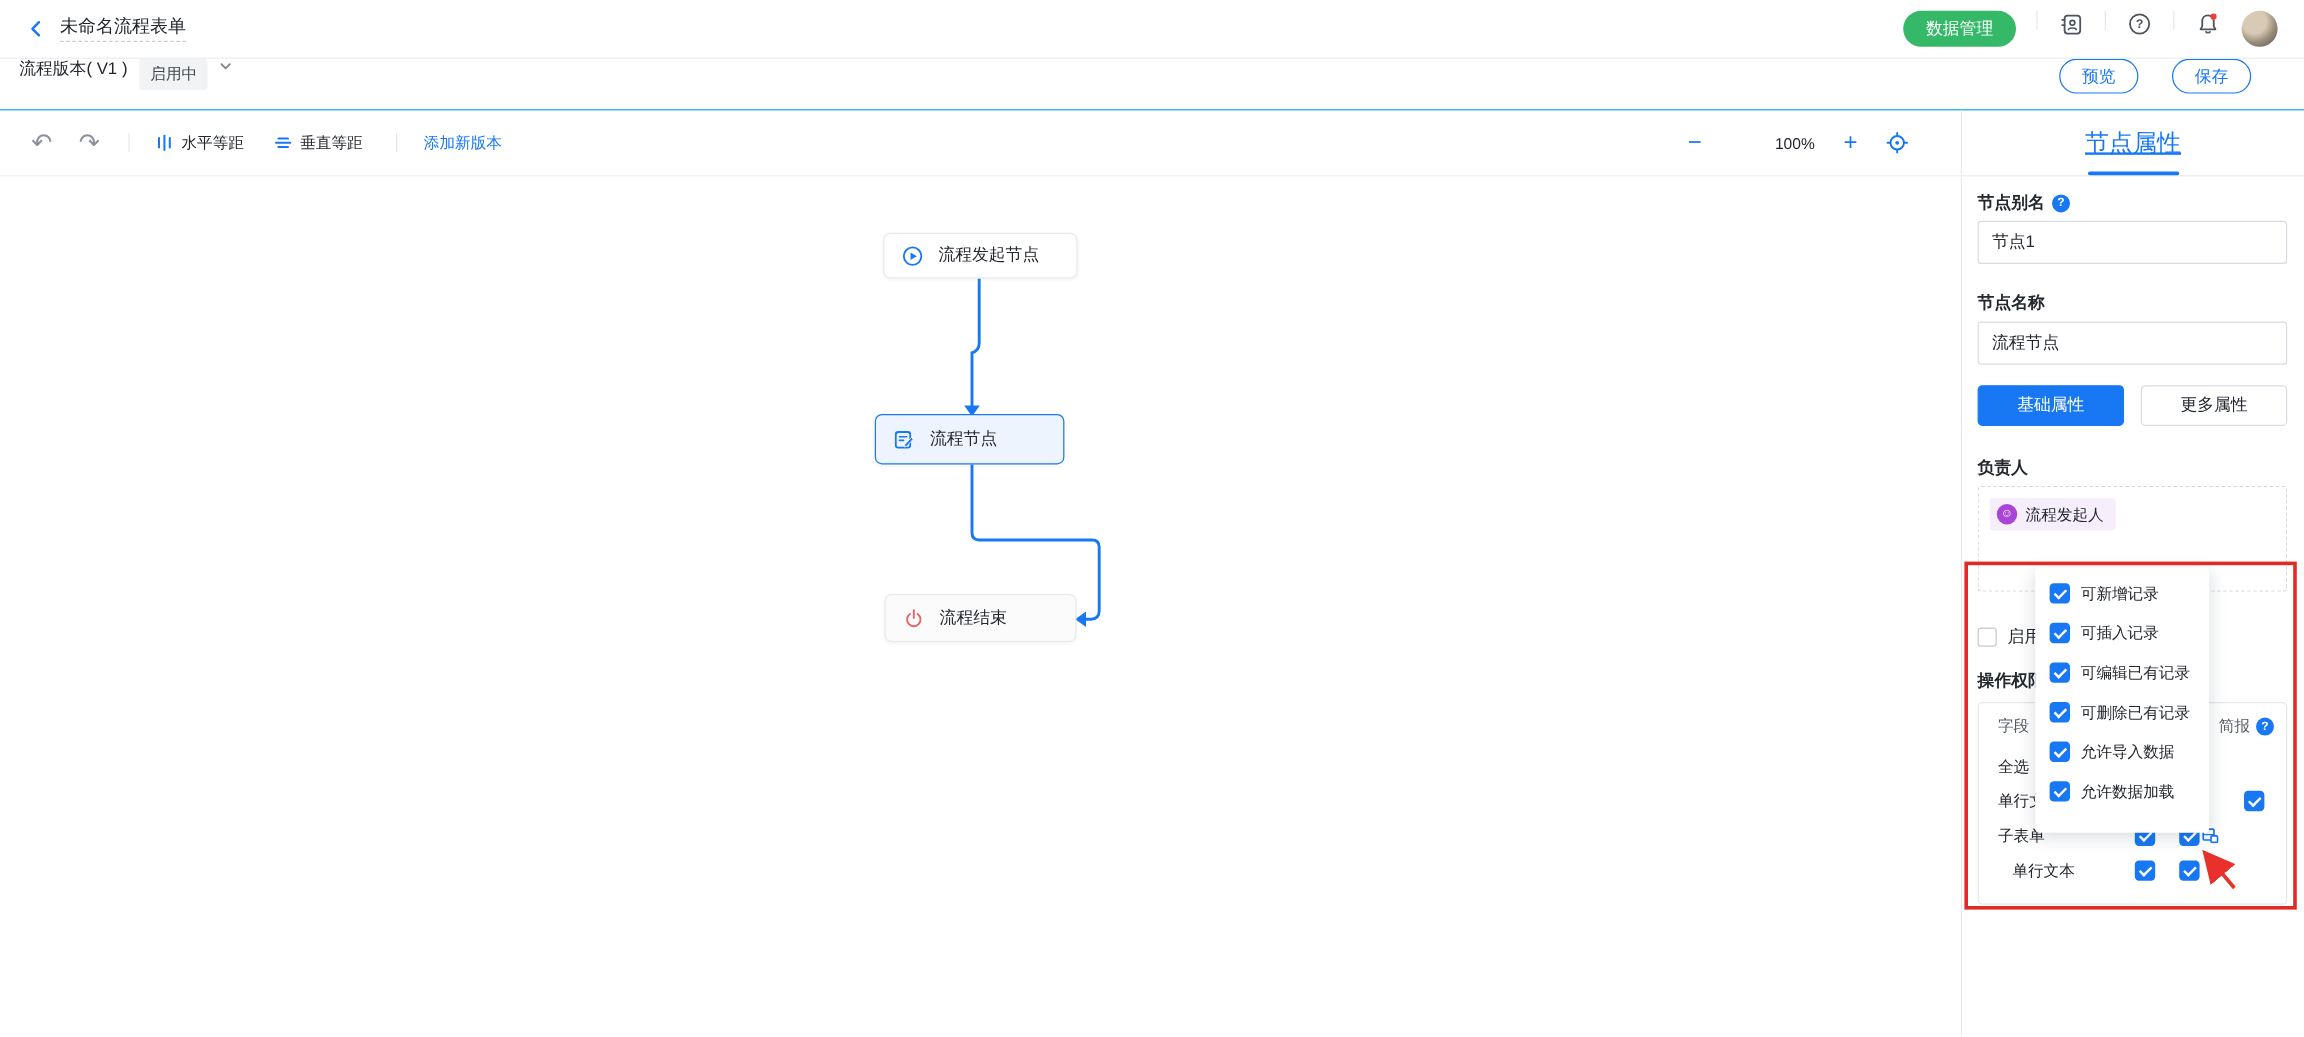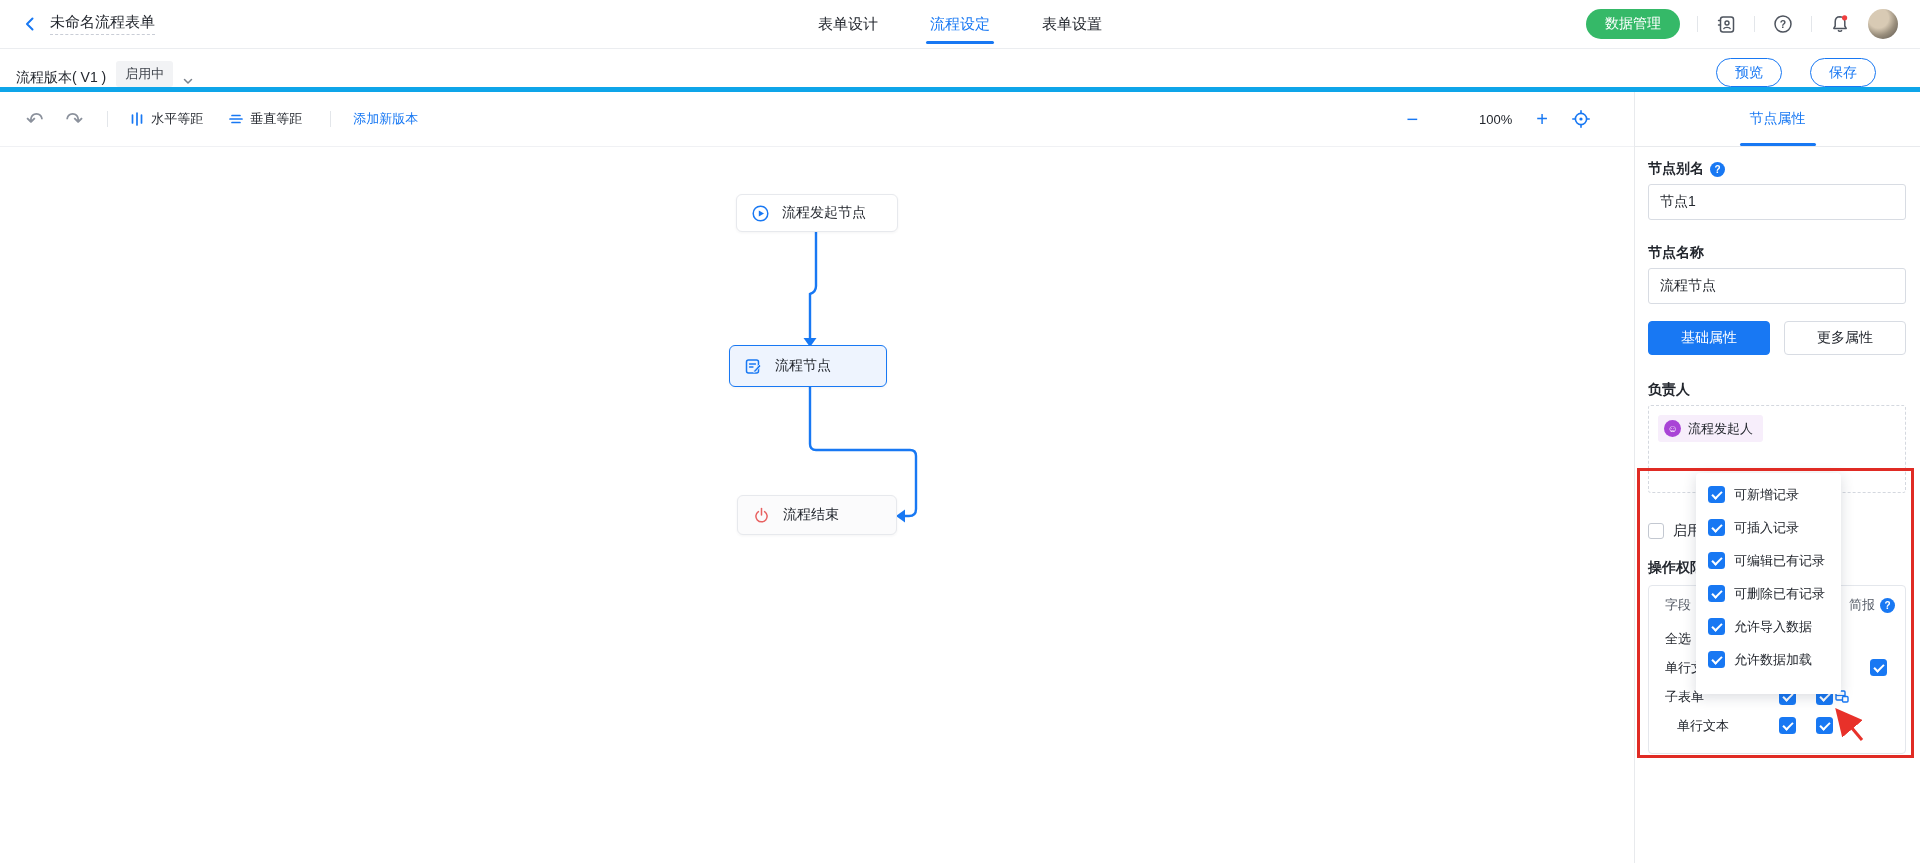--- a/index.html
+++ b/index.html
@@ -10,28 +10,28 @@
   .back { color:#1878f3; font-size:18px; cursor:pointer; display:flex; align-items:center; }
   .doc-title { font-size:15px; margin-left:12px; position:relative; padding-bottom:2px;
     border-bottom:1px dashed #c9cdd6; }
   .top-tabs { position:absolute; left:50%; transform:translateX(-50%); top:0; height:100%;
     display:flex; gap:52px; align-items:center; }
   .top-tab { font-size:15px; color:#23272e; height:100%; display:flex; align-items:center;
     position:relative; cursor:pointer; }
   .top-tab.active { color:#1878f3; }
   .top-tab.active::after { content:""; position:absolute; left:-4px; right:-4px; bottom:4px;
     height:3px; border-radius:2px; background:#1878f3; }
-  .top-right { margin-left:auto; display:flex; align-items:center; gap:17px; }
+  .top-right { margin-left:auto; display:flex; gap:17px; }
   .btn-green { background:#35b968; color:#fff; border:none; border-radius:16px; height:30px;
     padding:0 19px; font-size:14px; cursor:pointer; }
   .vsep { width:1px; height:16px; background:#e3e6ea; }
   .hicon { width:22px; height:22px; display:flex; align-items:center; justify-content:center; cursor:pointer; }
   .avatar { width:30px; height:30px; border-radius:50%;
     background:radial-gradient(circle at 35% 30%,#d8cab4 0 35%,#9a8f7d 60%,#56504a 100%); cursor:pointer; }
-  .versionbar { height:43px; border-bottom:5px solid #0ea5e9; display:flex; align-items:flex-end; padding:0 16px; }
+  .versionbar { height:43px; border-bottom:1px solid #0ea5e9; display:flex; align-items:flex-start; padding:0 16px; }
   .version-label { font-size:14px; }
   .badge { background:#f2f3f5; color:#40454d; border-radius:3px; font-size:13px;
     padding:4px 9px; margin-left:10px; }
   .chev { margin-left:9px; color:#7b828c; cursor:pointer; }
   .vb-right { margin-left:auto; display:flex; gap:28px; margin-right:28px; }
   .btn-outline { border:1px solid #1878f3; color:#1878f3; background:#fff; border-radius:15px;
     height:29px; padding:0 18px; font-size:14px; cursor:pointer; }
   .workspace { position:relative; height:771px; display:flex; }
   .canvas-col { width:1634px; position:relative; }
   .toolbar { height:55px; border-bottom:1px solid #f0f1f4; display:flex; align-items:center; padding:0 26px; }
@@ -44,22 +44,22 @@
   .zoom-btn { color:#1878f3; font-size:20px; cursor:pointer; line-height:1; }
   .zoom-val { font-size:13px; color:#23272e;margin-left:37px; }
   .canvas { position:absolute; left:0; top:55px; right:0; bottom:0; }
   .node { position:absolute; display:flex; align-items:center; gap:13px; padding:0 15px;
     background:#fff; border:1px solid #e7e9ed; border-radius:6px; font-size:14px; cursor:pointer;
     box-shadow:0 1px 3px rgba(30,40,60,.05); }
   .node.selected { border:1.5px solid #1878f3; background:#eef4fe; }
   .node.end { background:#fbfbfc; }
   .panel { flex:1; border-left:1px solid #e8eaed; display:flex; flex-direction:column; }
   .panel-tabs { height:55px; border-bottom:1px solid #e8eaed; display:flex; }
-  .panel-tab { flex:1; display:flex; align-items:center; justify-content:center; font-size:14px;
-    cursor:pointer; position:relative; color:#23272e; }
+  .panel-tab { flex:1; display:flex; align-items:center; justify-content:center; font-size:20px;
+    cursor:pointer; position:relative; color:#23272e;text-decoration:underline; }
   .panel-tab.active { color:#1878f3; }
   .panel-tab.active::after { content:""; position:absolute; bottom:0; left:50%; transform:translateX(-50%);
     width:76px; height:3px; border-radius:2px; background:#1878f3; }
   .panel-body { padding:13px 14px 0 13px; }
   .f-label { font-size:14px; font-weight:bold; display:flex; align-items:center; gap:6px; }
   .q-icon { width:15px; height:15px; border-radius:50%; background:#1878f3; color:#fff; font-size:10px;
     display:inline-flex; align-items:center; justify-content:center; font-weight:bold; }
   .t-input { width:100%; height:36px; border:1px solid #d8dce3; border-radius:3px; padding:0 11px;
     font-size:14px; color:#23272e; margin-top:6px; outline:none; font-family:inherit; }
   .btn-row { display:flex; gap:14px; margin-top:17px; }
@@ -99,25 +99,20 @@
 <body>
 
 <header class="topbar">
   <span class="back">
     <svg class="icon" width="16" height="16" viewBox="0 0 16 16">
       <path d="M10.5 2.5 L5 8 L10.5 13.5" fill="none" stroke="#1878f3" stroke-width="2" stroke-linecap="round" stroke-linejoin="round"></path>
     </svg>
   </span>
   <span class="doc-title">未命名流程表单</span>
 
-  <nav class="top-tabs">
-    <div class="top-tab">表单设计</div>
-    <div class="top-tab active">流程设定</div>
-    <div class="top-tab">表单设置</div>
-  </nav>
 
   <div class="top-right">
     <button class="btn-green">数据管理</button>
     <span class="vsep"></span>
     <span class="hicon">
       <svg class="icon" width="19" height="19" viewBox="0 0 19 19">
         <rect x="3.5" y="2" width="13" height="15" rx="2.5" fill="none" stroke="#4e545e" stroke-width="1.5"></rect>
         <circle cx="10" cy="8" r="2" fill="none" stroke="#4e545e" stroke-width="1.4"></circle>
         <path d="M6.8 13.6 C7.3 11.9 12.7 11.9 13.2 13.6" fill="none" stroke="#4e545e" stroke-width="1.4" stroke-linecap="round"></path>
         <path d="M1.5 5.5 h2 M1.5 10 h2" stroke="#4e545e" stroke-width="1.4" stroke-linecap="round"></path>

